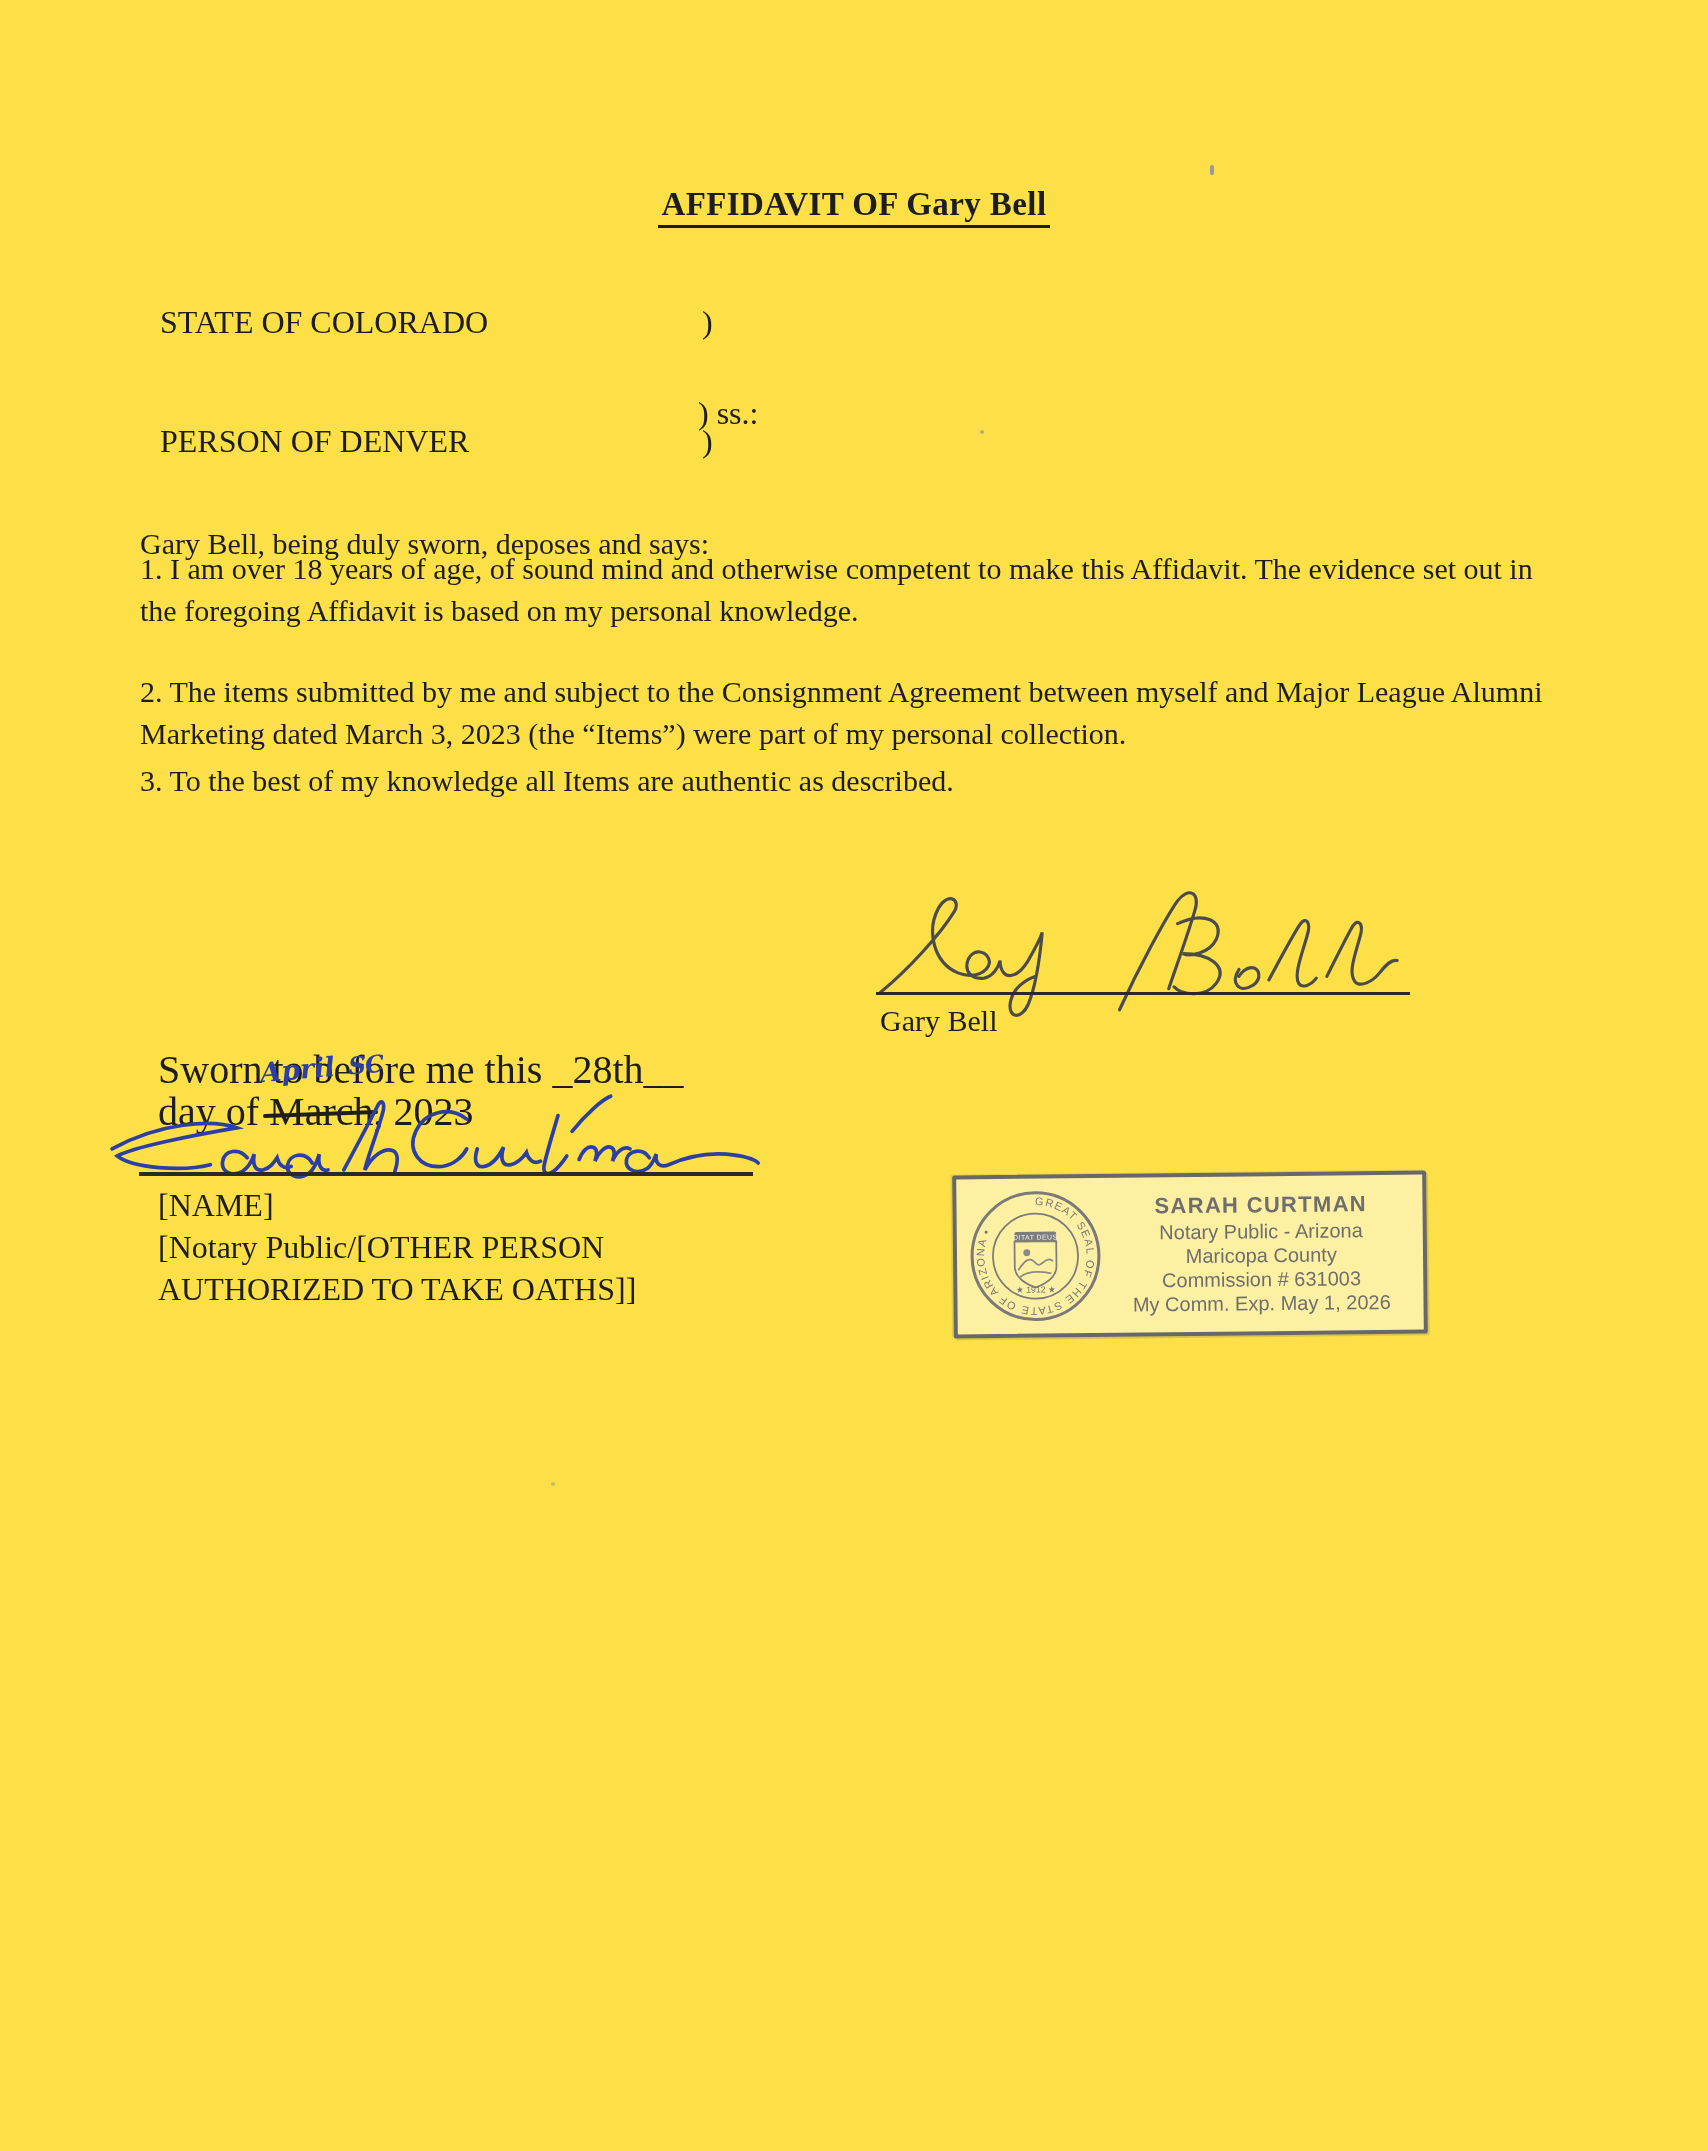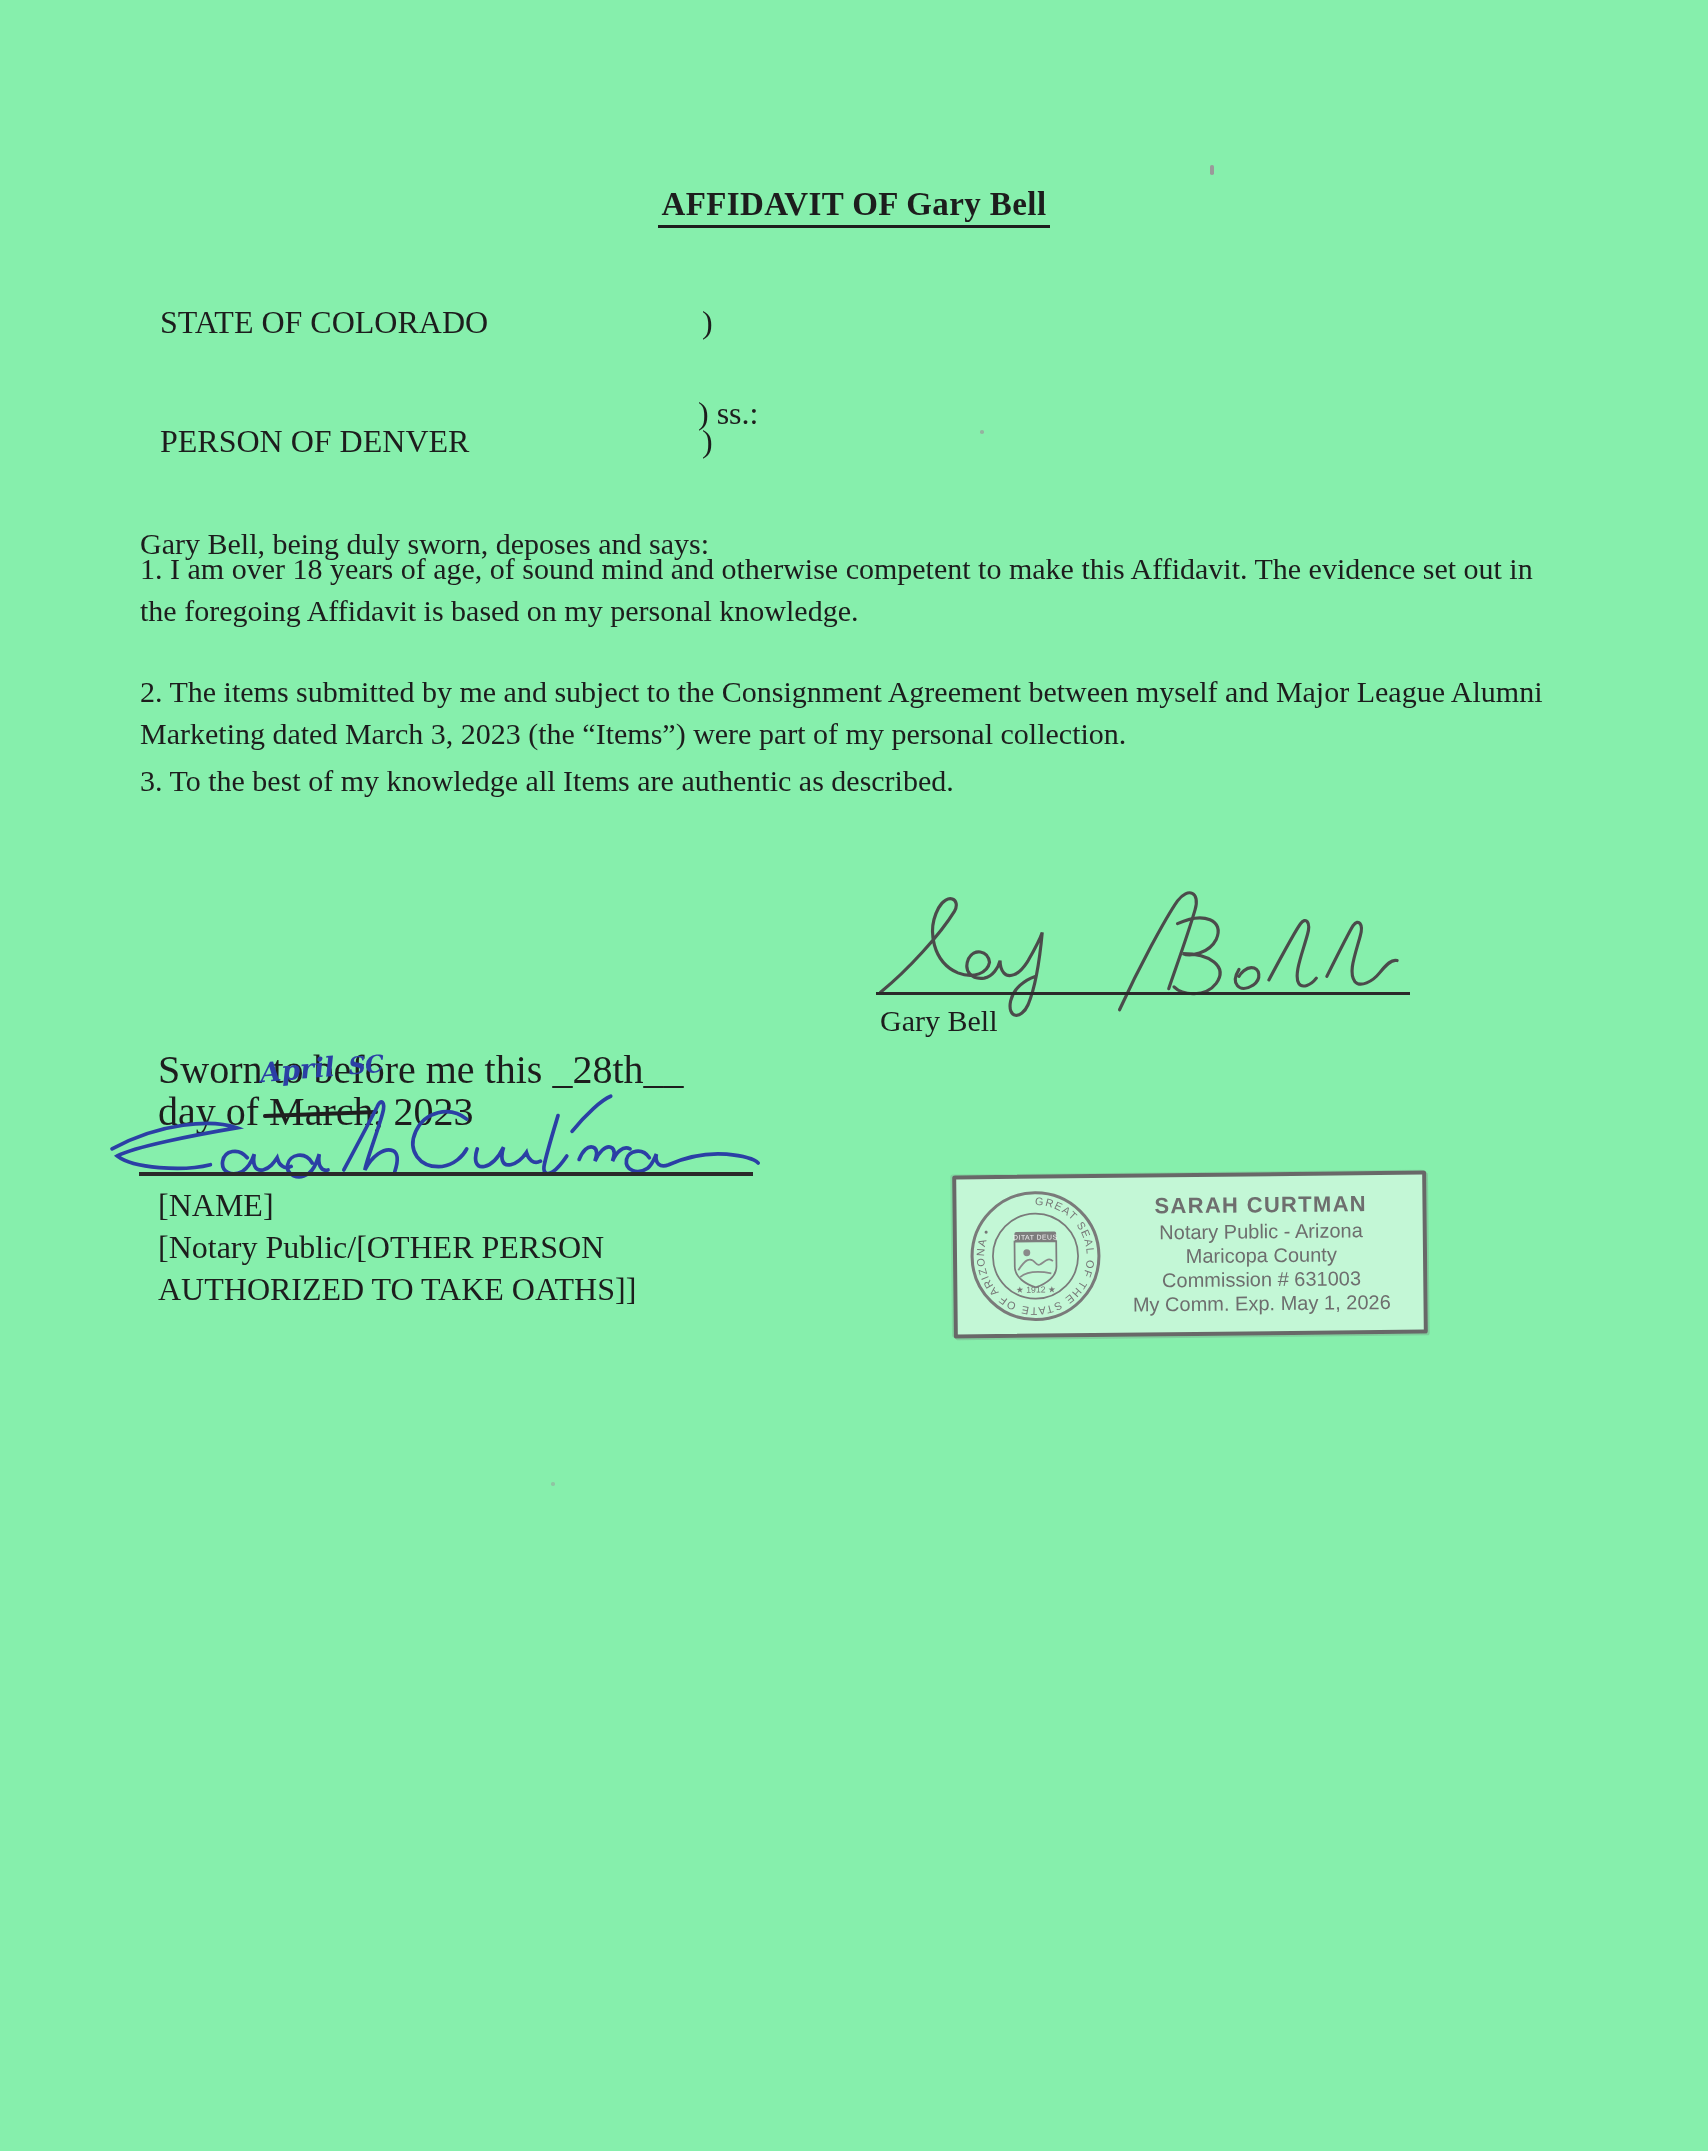--- a/index.html
+++ b/index.html
@@ -1,19 +1,19 @@
 <!DOCTYPE html>
 <html style="font-size:14px"><head>
 <meta charset="utf-8">
 <style>
   html,body{margin:0;padding:0;background:#e8e8e8;}
   .page{
     position:relative;
     width:1708px;height:2152px;
-    background:#86efac;
+    background:#fde047;
     font-family:"Liberation Serif", serif;
     color:#1d1d1d;
     overflow:hidden;
   }
   .abs{position:absolute;}
   
   .title-row{top:186px;left:0;width:100%;text-align:center;}
   .title-text{
     display:inline-block;
     font-size:33px;font-weight:bold;letter-spacing:0.4px;

